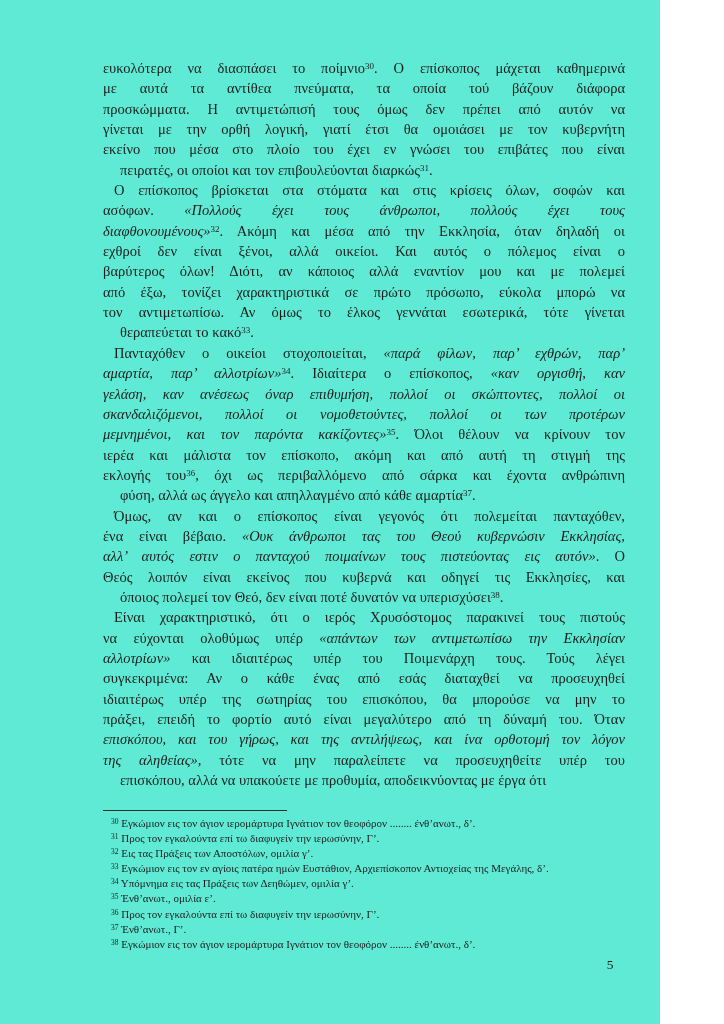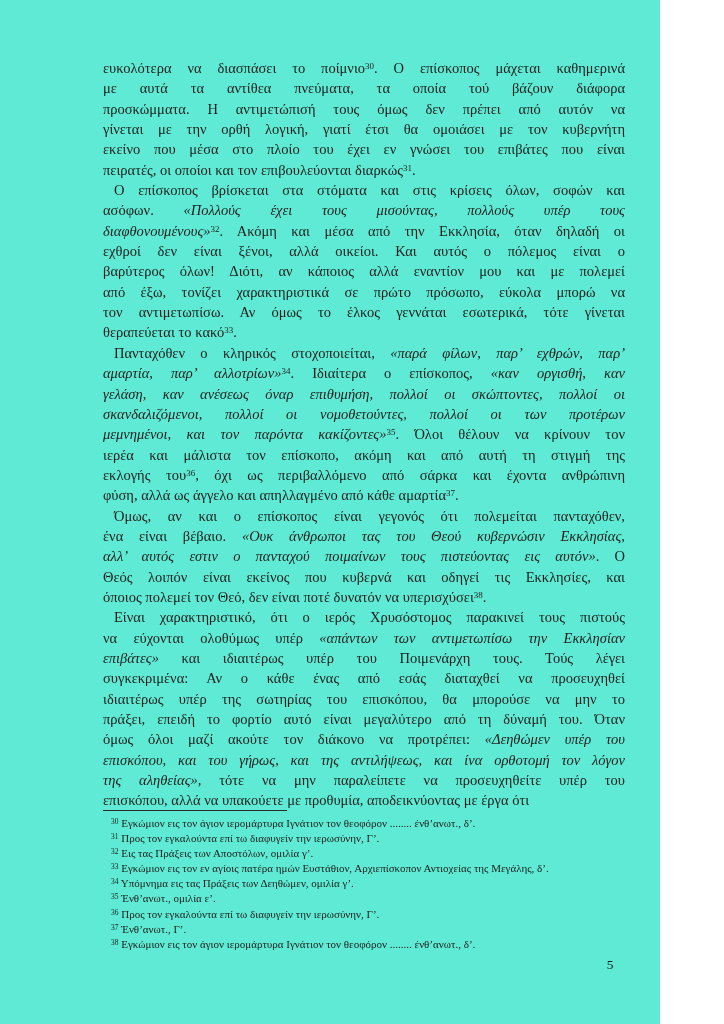--- a/index.html
+++ b/index.html
@@ -26,20 +26,21 @@
   }
   .para { margin: 0; padding: 0; }
   .line {
     text-align: justify;
     text-align-last: justify;
     white-space: normal;
   }
   .line.last {
     text-align: center;
     text-align-last: left;
+    margin-left: 17px;
   }
   .line.indent { padding-left: 11px; }
   .it { font-style: italic; }
   .body-text sup {
     font-size: 9px;
     line-height: 0;
     vertical-align: 4.5px;
   }
   .fn-separator {
     position: absolute;
@@ -82,53 +83,52 @@
       <div class="para">
         <div class="line"><span>ευκολότερα να διασπάσει το ποίμνιο</span><sup>30</sup><span>. Ο επίσκοπος μάχεται καθημερινά</span></div>
         <div class="line"><span>με αυτά τα αντίθεα πνεύματα, τα οποία τού βάζουν διάφορα</span></div>
         <div class="line"><span>προσκώμματα. Η αντιμετώπισή τους όμως δεν πρέπει από αυτόν να</span></div>
         <div class="line"><span>γίνεται με την ορθή λογική, γιατί έτσι θα ομοιάσει με τον κυβερνήτη</span></div>
         <div class="line"><span>εκείνο που μέσα στο πλοίο του έχει εν γνώσει του επιβάτες που είναι</span></div>
         <div class="line last"><span>πειρατές, οι οποίοι και τον επιβουλεύονται διαρκώς</span><sup>31</sup><span>.</span></div>
       </div>
       <div class="para">
         <div class="line indent"><span>Ο επίσκοπος βρίσκεται στα στόματα και στις κρίσεις όλων, σοφών και</span></div>
-        <div class="line"><span>ασόφων. </span><span class="it">«Πολλούς έχει τους μισούντας, πολλούς υπέρ τους</span></div>
+        <div class="line"><span>ασόφων. </span><span class="it">«Πολλούς έχει τους άνθρωποι, πολλούς έχει τους</span></div>
         <div class="line"><span class="it">διαφθονουμένους»</span><sup>32</sup><span>. Ακόμη και μέσα από την Εκκλησία, όταν δηλαδή οι</span></div>
         <div class="line"><span>εχθροί δεν είναι ξένοι, αλλά οικείοι. Και αυτός ο πόλεμος είναι ο</span></div>
         <div class="line"><span>βαρύτερος όλων! Διότι, αν κάποιος αλλά εναντίον μου και με πολεμεί</span></div>
         <div class="line"><span>από έξω,  τονίζει χαρακτηριστικά σε πρώτο πρόσωπο, εύκολα μπορώ να</span></div>
         <div class="line"><span>τον αντιμετωπίσω. Αν όμως το έλκος γεννάται εσωτερικά, τότε γίνεται</span></div>
         <div class="line last"><span>θεραπεύεται το κακό</span><sup>33</sup><span>.</span></div>
       </div>
       <div class="para">
-        <div class="line indent"><span>Πανταχόθεν ο κληρικός στοχοποιείται, </span><span class="it">«παρά φίλων, παρ’ εχθρών, παρ’</span></div>
+        <div class="line indent"><span>Πανταχόθεν ο οικείοι στοχοποιείται, </span><span class="it">«παρά φίλων, παρ’ εχθρών, παρ’</span></div>
         <div class="line"><span class="it">αμαρτία, παρ’  αλλοτρίων»</span><sup>34</sup><span>. Ιδιαίτερα ο επίσκοπος, </span><span class="it">«καν οργισθή, καν</span></div>
         <div class="line"><span class="it">γελάση, καν ανέσεως όναρ επιθυμήση, πολλοί οι σκώπτοντες, πολλοί οι</span></div>
         <div class="line"><span class="it">σκανδαλιζόμενοι, πολλοί οι νομοθετούντες, πολλοί οι των προτέρων</span></div>
         <div class="line"><span class="it">μεμνημένοι, και τον παρόντα κακίζοντες»</span><sup>35</sup><span>. Όλοι θέλουν να κρίνουν τον</span></div>
         <div class="line"><span>ιερέα και μάλιστα τον επίσκοπο, ακόμη και από αυτή τη στιγμή της</span></div>
         <div class="line"><span>εκλογής του</span><sup>36</sup><span>, όχι ως περιβαλλόμενο από σάρκα και έχοντα ανθρώπινη</span></div>
         <div class="line last"><span>φύση, αλλά ως άγγελο και απηλλαγμένο από κάθε αμαρτία</span><sup>37</sup><span>.</span></div>
       </div>
       <div class="para">
         <div class="line indent"><span>Όμως, αν και ο επίσκοπος είναι γεγονός ότι πολεμείται πανταχόθεν,</span></div>
         <div class="line"><span>ένα είναι βέβαιο. </span><span class="it">«Ουκ άνθρωποι τας του Θεού κυβερνώσιν Εκκλησίας,</span></div>
         <div class="line"><span class="it">αλλ’  αυτός εστιν ο πανταχού ποιμαίνων τους πιστεύοντας εις αυτόν»</span><span>. Ο</span></div>
         <div class="line"><span>Θεός λοιπόν είναι εκείνος που κυβερνά και οδηγεί τις Εκκλησίες, και</span></div>
         <div class="line last"><span>όποιος πολεμεί τον Θεό, δεν είναι ποτέ δυνατόν να υπερισχύσει</span><sup>38</sup><span>.</span></div>
       </div>
       <div class="para">
         <div class="line indent"><span>Είναι χαρακτηριστικό, ότι ο ιερός Χρυσόστομος παρακινεί τους πιστούς</span></div>
         <div class="line"><span>να εύχονται ολοθύμως υπέρ </span><span class="it">«απάντων των αντιμετωπίσω την Εκκλησίαν</span></div>
-        <div class="line"><span class="it">επιβάτες»</span><span> και ιδιαιτέρως υπέρ του Ποιμενάρχη τους. Τούς λέγει</span></div>
+        <div class="line"><span class="it">αλλοτρίων»</span><span> και ιδιαιτέρως υπέρ του Ποιμενάρχη τους. Τούς λέγει</span></div>
         <div class="line"><span>συγκεκριμένα: Αν ο κάθε ένας από εσάς διαταχθεί να προσευχηθεί</span></div>
         <div class="line"><span>ιδιαιτέρως υπέρ της σωτηρίας του επισκόπου, θα μπορούσε να μην το</span></div>
         <div class="line"><span>πράξει, επειδή το φορτίο αυτό είναι μεγαλύτερο από τη δύναμή του. Όταν</span></div>
-        <div class="line"><span>όμως όλοι μαζί ακούτε τον διάκονο να προτρέπει: </span><span class="it">«Δεηθώμεν υπέρ του</span></div>
         <div class="line"><span class="it">επισκόπου, και του γήρως, και της αντιλήψεως, και ίνα ορθοτομή τον λόγον</span></div>
         <div class="line"><span class="it">της αληθείας»</span><span>, τότε να μην παραλείπετε να προσευχηθείτε υπέρ του</span></div>
         <div class="line last"><span>επισκόπου, αλλά να υπακούετε με προθυμία, αποδεικνύοντας με έργα ότι</span></div>
       </div>
     </div>
   <div class="fn-separator"></div>
   <div class="footnotes">
       <div class="footnote"><sup>30</sup><span> Εγκώμιον εις τον άγιον ιερομάρτυρα Ιγνάτιον τον θεοφόρον ........ ένθ’ανωτ., δ’.</span></div>
       <div class="footnote"><sup>31</sup><span> Προς τον εγκαλούντα επί τω διαφυγείν την ιερωσύνην, Γ’.</span></div>
       <div class="footnote"><sup>32</sup><span> Εις τας Πράξεις των Αποστόλων, ομιλία γ’.</span></div>

